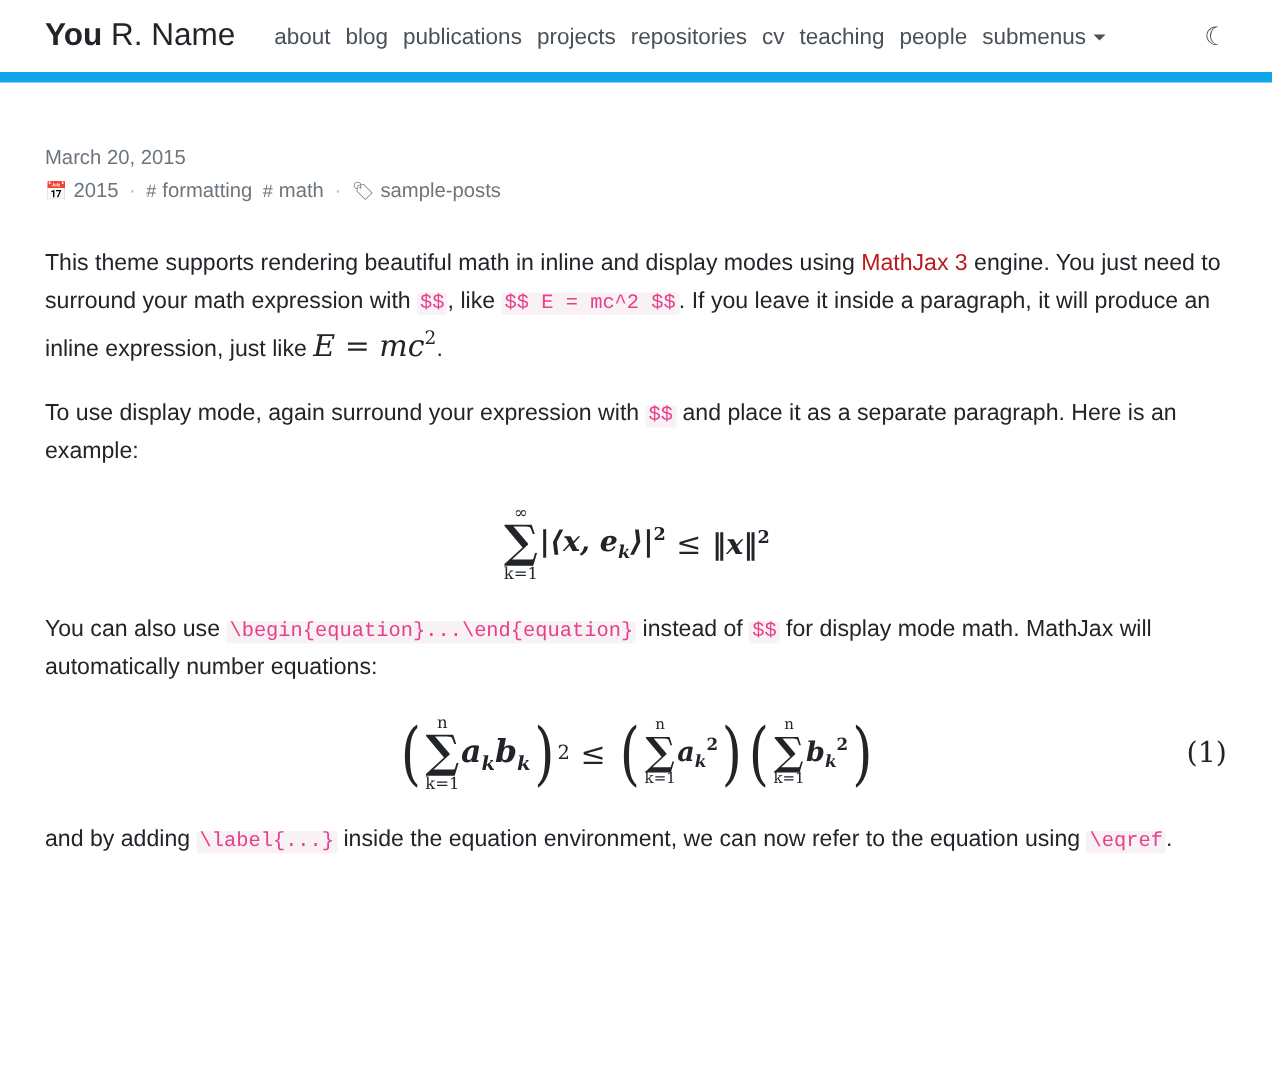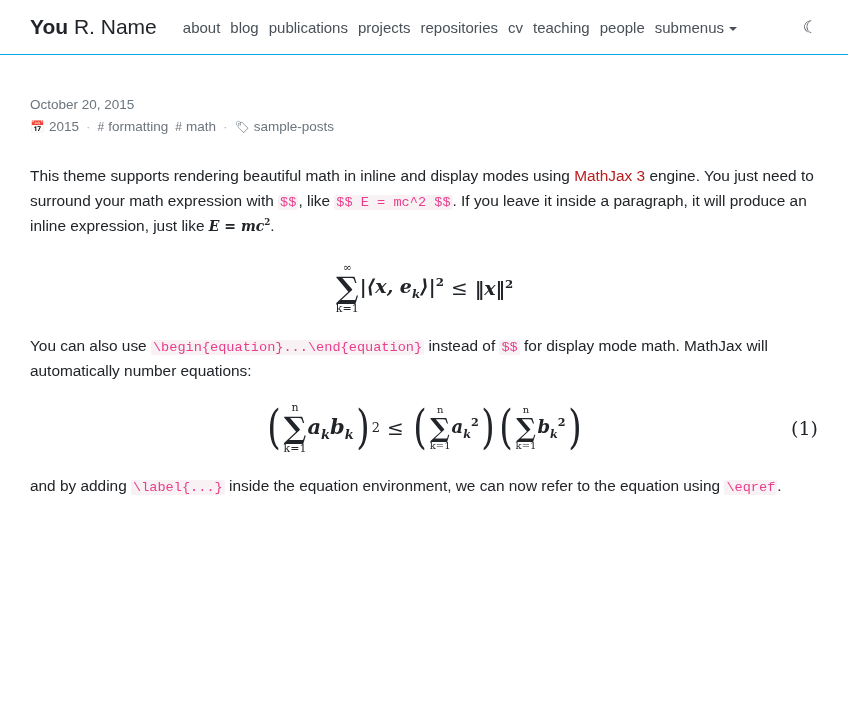--- a/index.html
+++ b/index.html
@@ -12,21 +12,21 @@
     overflow: hidden;
   }
   a { text-decoration: none; }
 
   
   .navbar {
     height: 55px;
     display: flex;
     align-items: center;
     padding: 0 30px;
-    border-bottom: 1px solid #0ea5e9;
+    border-bottom: 7px solid #0ea5e9;
     background: #ffffff;
   }
   .brand {
     font-size: 21px;
     color: #212529;
     margin-right: 26px;
     white-space: nowrap;
   }
   .brand .brand-strong { font-weight: bold; }
   .brand .brand-rest { font-weight: normal; }
@@ -140,22 +140,22 @@
     font-weight: bold;
     font-style: normal;
     line-height: 1;
   }
   .sum.small .sig { font-size: 26px; }
   .sum.small .lim { font-size: 10px; }
 
   .inline-math {
     font-family: "DejaVu Serif", serif;
     font-style: italic;
-    font-weight: bold;
-    font-size: 14px;
+    font-weight: normal;
+    font-size: 20px;
   }
   sup.pw { font-size: 0.62em; font-style: normal; font-family: "DejaVu Serif", serif; }
   sub.sb { font-size: 0.62em; font-style: italic; font-family: "DejaVu Serif", serif; }
 
   .eqrow {
     display: inline-flex;
     align-items: center;
     font-family: "DejaVu Serif", serif;
     font-size: 21px;
   }
@@ -187,21 +187,21 @@
     <a class="nav-link" href="#">teaching</a>
     <a class="nav-link" href="#">people</a>
     <a class="nav-link has-caret" href="#">submenus</a>
   </div>
   <div class="mode-toggle">☾</div>
 </div>
 
 <div class="content">
 
 
-  <div class="post-date">October 20, 2015</div>
+  <div class="post-date">March 20, 2015</div>
 
   <div class="meta-row">
     <span class="meta-item">
       <span class="ico">📅</span>
       <span>2015</span>
     </span>
     <span class="sep">·</span>
     <span class="meta-item">
       <span class="ico">#</span>
       <span>formatting</span>
@@ -212,20 +212,21 @@
     </span>
     <span class="sep">·</span>
     <span class="meta-item">
       <span class="ico">🏷</span>
       <span>sample-posts</span>
     </span>
   </div>
 
   <p class="body-text"><span>This theme supports rendering beautiful math in inline and display modes using </span><a class="link" href="#">MathJax 3</a><span> engine. You just need to surround your math expression with </span><code class="inline">$$</code><span>, like </span><code class="inline">$$ E = mc^2 $$</code><span>. If you leave it inside a paragraph, it will produce an inline expression, just like </span><span class="inline-math">E&nbsp;=&nbsp;mc<sup class="pw">2</sup></span><span>.</span></p>
 
+  <p class="body-text"><span>To use display mode, again surround your expression with </span><code class="inline">$$</code><span> and place it as a separate paragraph. Here is an example:</span></p>
 
   <div class="math-block">
     <span class="eqrow">
       <span class="sum">
         <span class="lim">∞</span>
         <span class="sig">∑</span>
         <span class="lim">k=1</span>
       </span>
       <span class="mi" style="font-size:19px;"><span>|⟨x, e</span><sub class="sb">k</sub><span>⟩|</span><sup class="pw">2</sup></span>
       <span class="op">≤</span>

